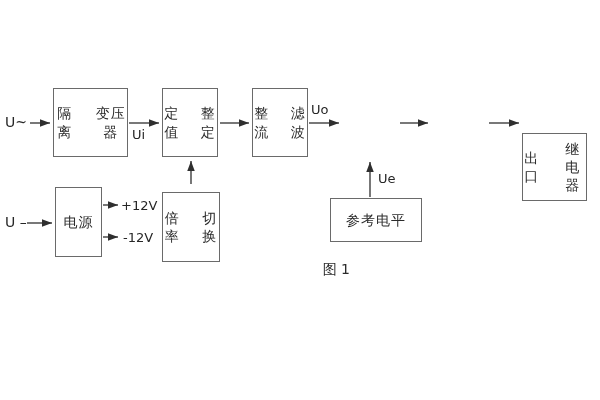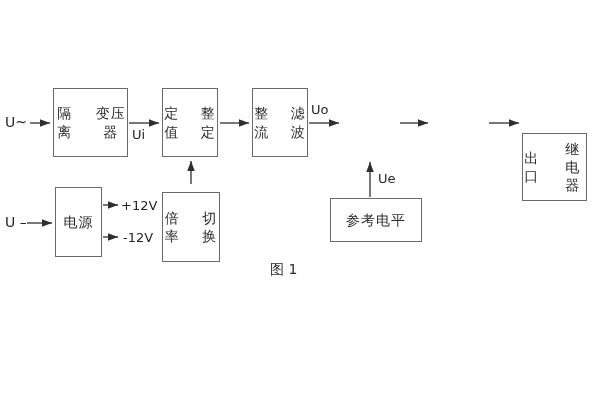--- a/index.html
+++ b/index.html
@@ -10,21 +10,21 @@
   }
   svg.arrows { position:absolute; left:0; top:0; width:600px; height:400px; }
   .box {
     position:absolute; box-sizing:border-box;
     border:1px solid #6a6a6a; background:#ffffff;
     display:flex; align-items:center; justify-content:center;
     gap:19px; font-size:14px; line-height:1.3; letter-spacing:1px;
     color:#2b2b2b; text-align:center;
   }
   .lbl { position:absolute; font-size:13px; color:#262626; white-space:nowrap; }
-  .caption { position:absolute; font-size:14px; color:#2b2b2b; text-align:left; }
+  .caption { position:absolute; font-size:14px; color:#2b2b2b; text-align:right; }
 </style>
 </head>
 <body>
 
 <div class="stage">
 
   <svg class="arrows" viewBox="0 0 600 400">
     <defs>
       <marker id="ah" markerWidth="9" markerHeight="7" refX="8" refY="3" orient="auto">
         <path d="M0,0 L8,3 L0,6 Z" fill="#2f2f2f"></path>

